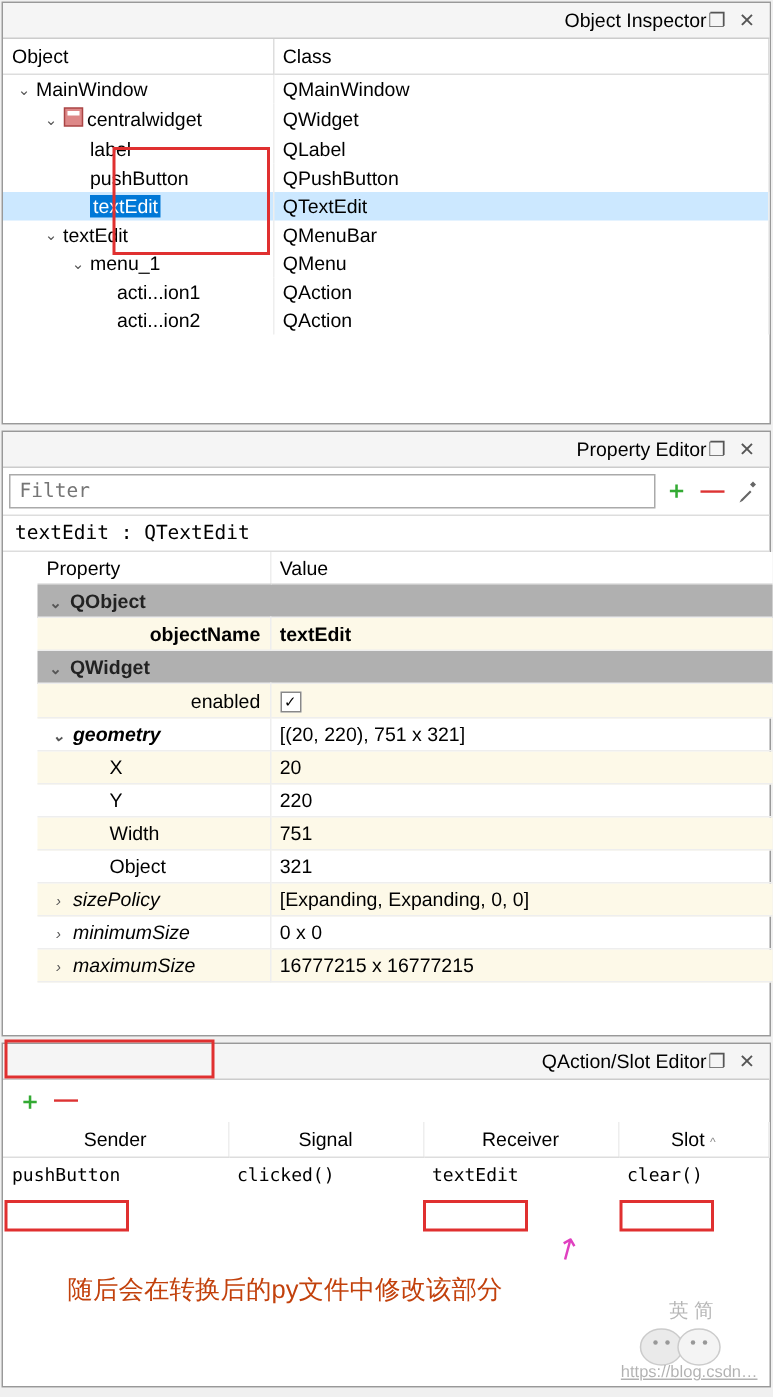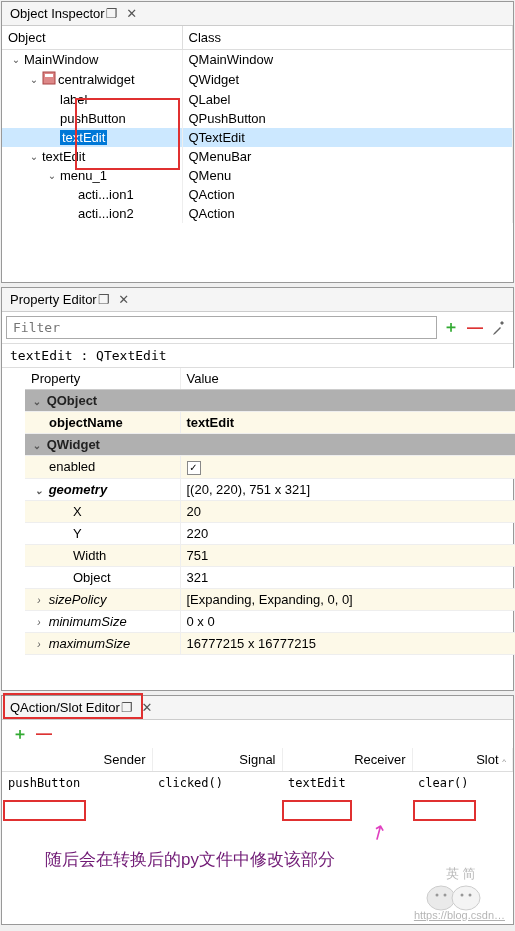--- a/index.html
+++ b/index.html
@@ -1,19 +1,19 @@
 <!DOCTYPE html>
 <html><head>
 <meta charset="utf-8">
 <style>
 * { box-sizing: border-box; margin: 0; padding: 0; font-family: "Segoe UI", Tahoma, sans-serif; font-size: 13px; }
 body { background: #f0f0f0; width: 515px; height: 931px; overflow: hidden; position: relative; }
 
 .panel { background: #fff; border: 1px solid #999; margin: 1px; }
-.panel-header { background: #f5f5f5; border-bottom: 1px solid #ccc; padding: 4px 8px; display: flex; align-items: center; justify-content: flex-start; font-size: 14px; }
+.panel-header { background: #f5f5f5; border-bottom: 1px solid #ccc; padding: 4px 8px; display: flex; align-items: center; justify-content: flex-end; font-size: 14px; }
 .panel-header-icons { display: flex; gap: 6px; }
 .panel-icon { width: 14px; height: 14px; display: inline-flex; align-items: center; justify-content: center; cursor: pointer; color: #555; }
 
 
 .obj-table { width: 100%; border-collapse: collapse; }
 .obj-header-row td { padding: 4px 6px; border-bottom: 1px solid #ddd; border-right: 1px solid #ddd; background: #fff; font-weight: normal; }
 .tree-row td { padding: 2px 6px; border-right: 1px solid #eee; }
 .tree-cell { display: flex; align-items: center; gap: 2px; }
 .expander { width: 12px; display: inline-block; text-align: center; cursor: pointer; color: #555; font-size: 10px; }
 .tree-indent { display: inline-block; }
@@ -28,34 +28,34 @@
 .plus-btn { width: 20px; height: 20px; color: #3a3; font-size: 16px; font-weight: bold; display: inline-flex; align-items: center; justify-content: center; cursor: pointer; }
 .minus-btn { width: 20px; height: 20px; color: #d33; font-size: 16px; font-weight: bold; display: inline-flex; align-items: center; justify-content: center; cursor: pointer; }
 .wrench-btn { width: 20px; height: 20px; color: #666; cursor: pointer; display: inline-flex; align-items: center; justify-content: center; }
 .obj-path { padding: 4px 8px; font-family: monospace; border-bottom: 1px solid #ddd; }
 
 .prop-table { width: 100%; border-collapse: collapse; margin-left: 23px; }
 .prop-table td { padding: 3px 6px; border-bottom: 1px solid #eee; border-right: 1px solid #eee; }
 .prop-header td { background: #fff; font-weight: normal; border-bottom: 1px solid #ccc; }
 .group-row td { background: #b0b0b0; font-weight: bold; color: #222; }
 .alt-row td { background: #fdf9e8; }
-.prop-name { padding-left: 24px !important; }
+.prop-name { padding-left: 24px !important; text-align: right; }
 .prop-name-exp { padding-left: 8px !important; font-style: italic; }
 .prop-sub { padding-left: 48px !important; }
 .bold { font-weight: bold; }
 .checkbox { width: 14px; height: 14px; border: 1px solid #888; display: inline-flex; align-items: center; justify-content: center; font-size: 10px; background: #fff; }
 
 
 .ss-toolbar { padding: 4px 8px; display: flex; gap: 4px; }
 .ss-table { width: 100%; border-collapse: collapse; }
-.ss-table th { text-align: right; padding: 4px 6px; font-weight: normal; border-right: 1px solid #eee; background: #fff; border-bottom: 1px solid #ddd; }
+.ss-table th { text-align: center; padding: 4px 6px; font-weight: normal; border-right: 1px solid #eee; background: #fff; border-bottom: 1px solid #ddd; }
 .ss-table td { padding: 4px 6px; font-family: monospace; font-size: 12px; }
 .sort-caret { font-size: 8px; color: #888; }
 
-.annotation { color: #701a75; font-size: 17px; position: absolute; padding-left: 15px; }
+.annotation { color: #c2410c; font-size: 17px; position: absolute; padding-left: 15px; }
 .arrow { position: absolute; color: #e040c0; font-size: 20px; transform: rotate(-30deg); }
 
 .watermark { position: absolute; right: 10px; bottom: 10px; opacity: 0.3; font-size: 11px; text-decoration: underline; }
 .mascot { position: absolute; right: 24px; bottom: 18px; width: 70px; height: 50px; opacity: 0.6; margin-top: 48px; }
 .mascot svg { width: 100%; height: 100%; }
 </style>
 </head>
 <body>
 
 <div class="panel" style="height: 282px;">

